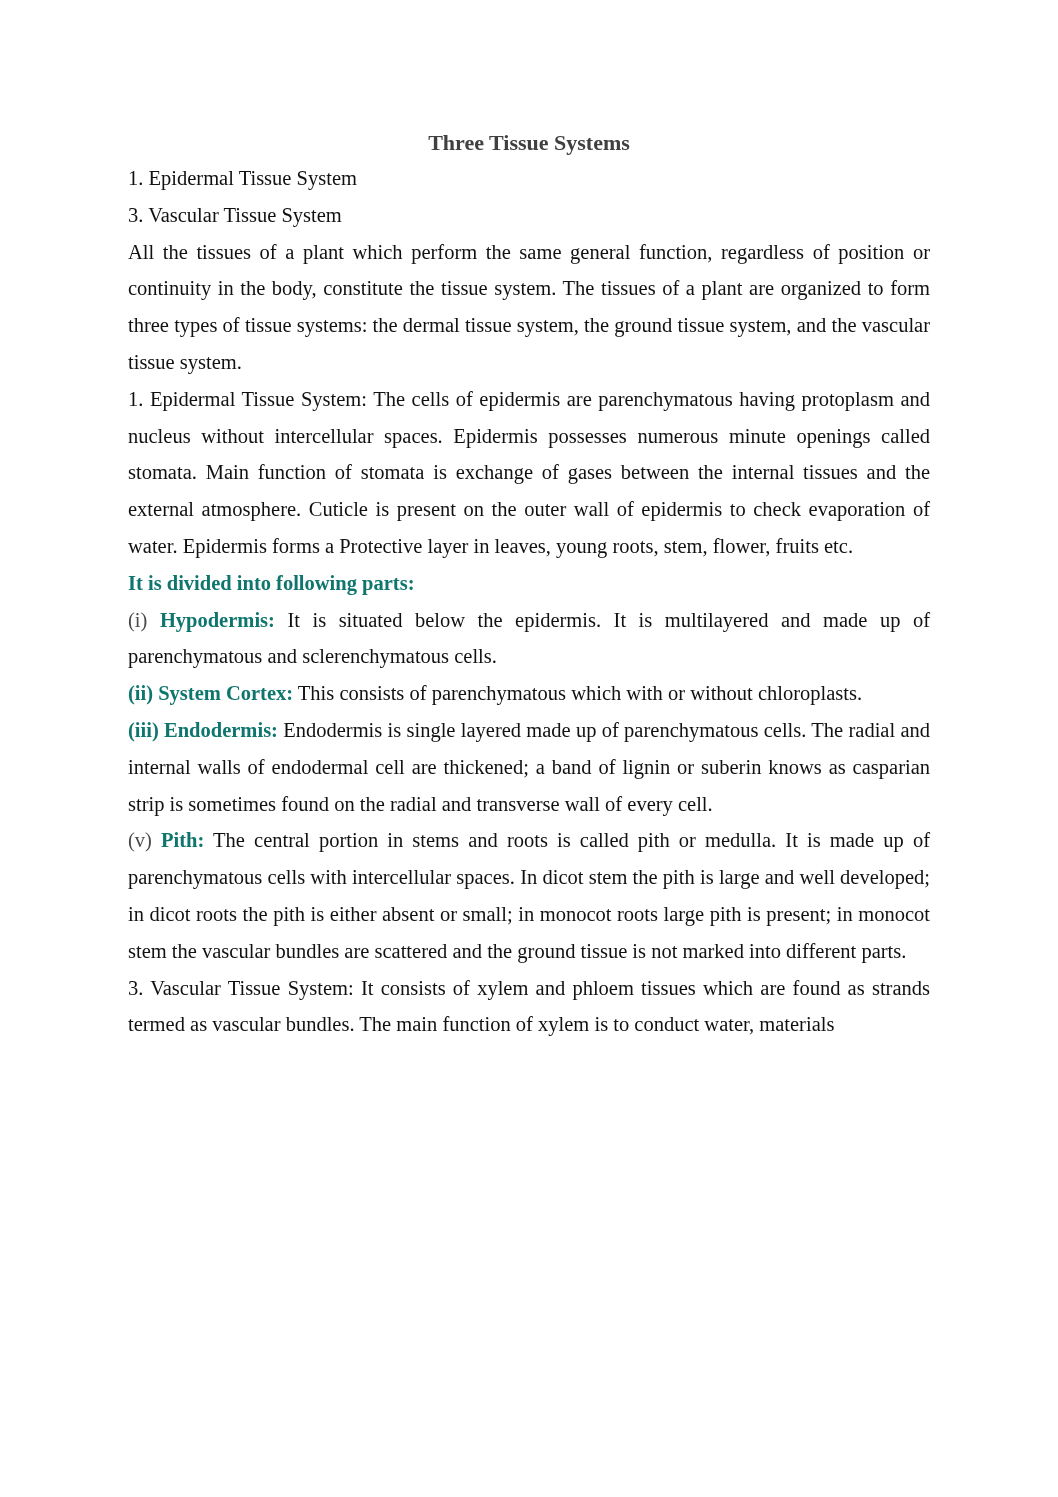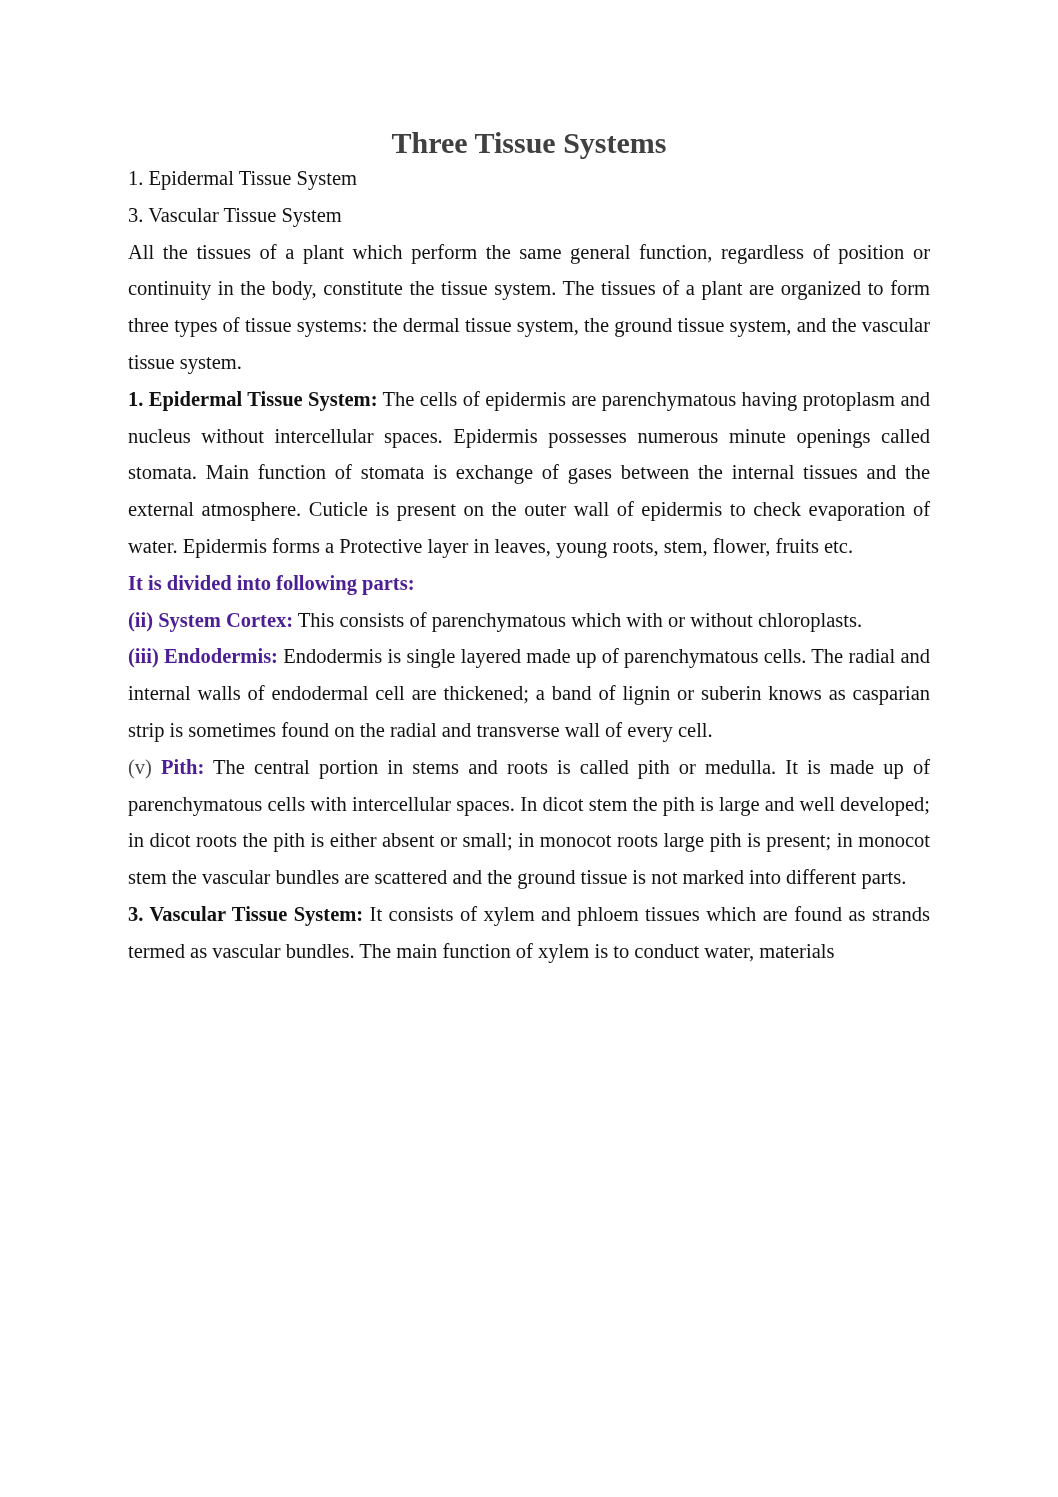--- a/index.html
+++ b/index.html
@@ -10,47 +10,48 @@
     top: 124px;
     width: 802px;
     font-family: "Liberation Serif", serif;
     font-size: 20.5px;
     line-height: 36.8px;
     color: #111111;
   }
   .title {
     text-align: center;
     font-weight: bold;
-    font-size: 30px;
+    font-size: 22px;
     color: #404040;
     line-height: 38px;
     margin: 0 0 -2px 0;
   }
   .list-item { margin: 0; }
   p { margin: 0; text-align: justify; }
-  .b { font-weight: bold; color: #111111; }
-  .sub { font-weight: bold; color: #4c1d95; }
+  .b { font-weight: normal; color: #111111; }
+  .sub { font-weight: bold; color: #0f766e; }
   .gray { color: #4a4a4a; }
 </style>
 </head>
 <body>
 
 <div class="page">
   <div class="title">Three Tissue Systems</div>
 
   <div class="list-item">1. Epidermal Tissue System</div>
   <div class="list-item">3. Vascular Tissue System</div>
 
   <p>All the tissues of a plant which perform the same general function, regardless of position or continuity in the body, constitute the tissue system. The tissues of a plant are organized to form three types of tissue systems: the dermal tissue system, the ground tissue system, and the vascular tissue system.</p>
 
   <p><span class="b">1. Epidermal Tissue System:</span><span> The cells of epidermis are parenchymatous having protoplasm and nucleus without intercellular spaces. Epidermis possesses numerous minute openings called stomata. Main function of stomata is exchange of gases between the internal tissues and the external atmosphere. Cuticle is present on the outer wall of epidermis to check evaporation of water. Epidermis forms a Protective layer in leaves, young roots, stem, flower, fruits etc.</span></p>
 
 
   <p class="sub">It is divided into following parts:</p>
 
+  <p><span class="gray">(i)</span> <span class="sub">Hypodermis:</span><span> It is situated below the epidermis. It is multilayered and made up of parenchymatous and sclerenchymatous cells.</span></p>
 
   <p><span class="sub">(ii)</span> <span class="sub">System Cortex:</span><span> This consists of parenchymatous which with or without chloroplasts.</span></p>
 
   <p><span class="sub">(iii)</span> <span class="sub">Endodermis:</span><span> Endodermis is single layered made up of parenchymatous cells. The radial and internal walls of endodermal cell are thickened; a band of lignin or suberin knows as casparian strip is sometimes found on the radial and transverse wall of every cell.</span></p>
 
 
   <p><span class="gray">(v)</span> <span class="sub">Pith:</span><span> The central portion in stems and roots is called pith or medulla. It is made up of parenchymatous cells with intercellular spaces. In dicot stem the pith is large and well developed; in dicot roots the pith is either absent or small; in monocot roots large pith is present; in monocot stem the vascular bundles are scattered and the ground tissue is not marked into different parts.</span></p>
 
   <p><span class="b">3. Vascular Tissue System:</span><span> It consists of xylem and phloem tissues which are found as strands termed as vascular bundles. The main function of xylem is to conduct water, materials</span></p>
 </div>

